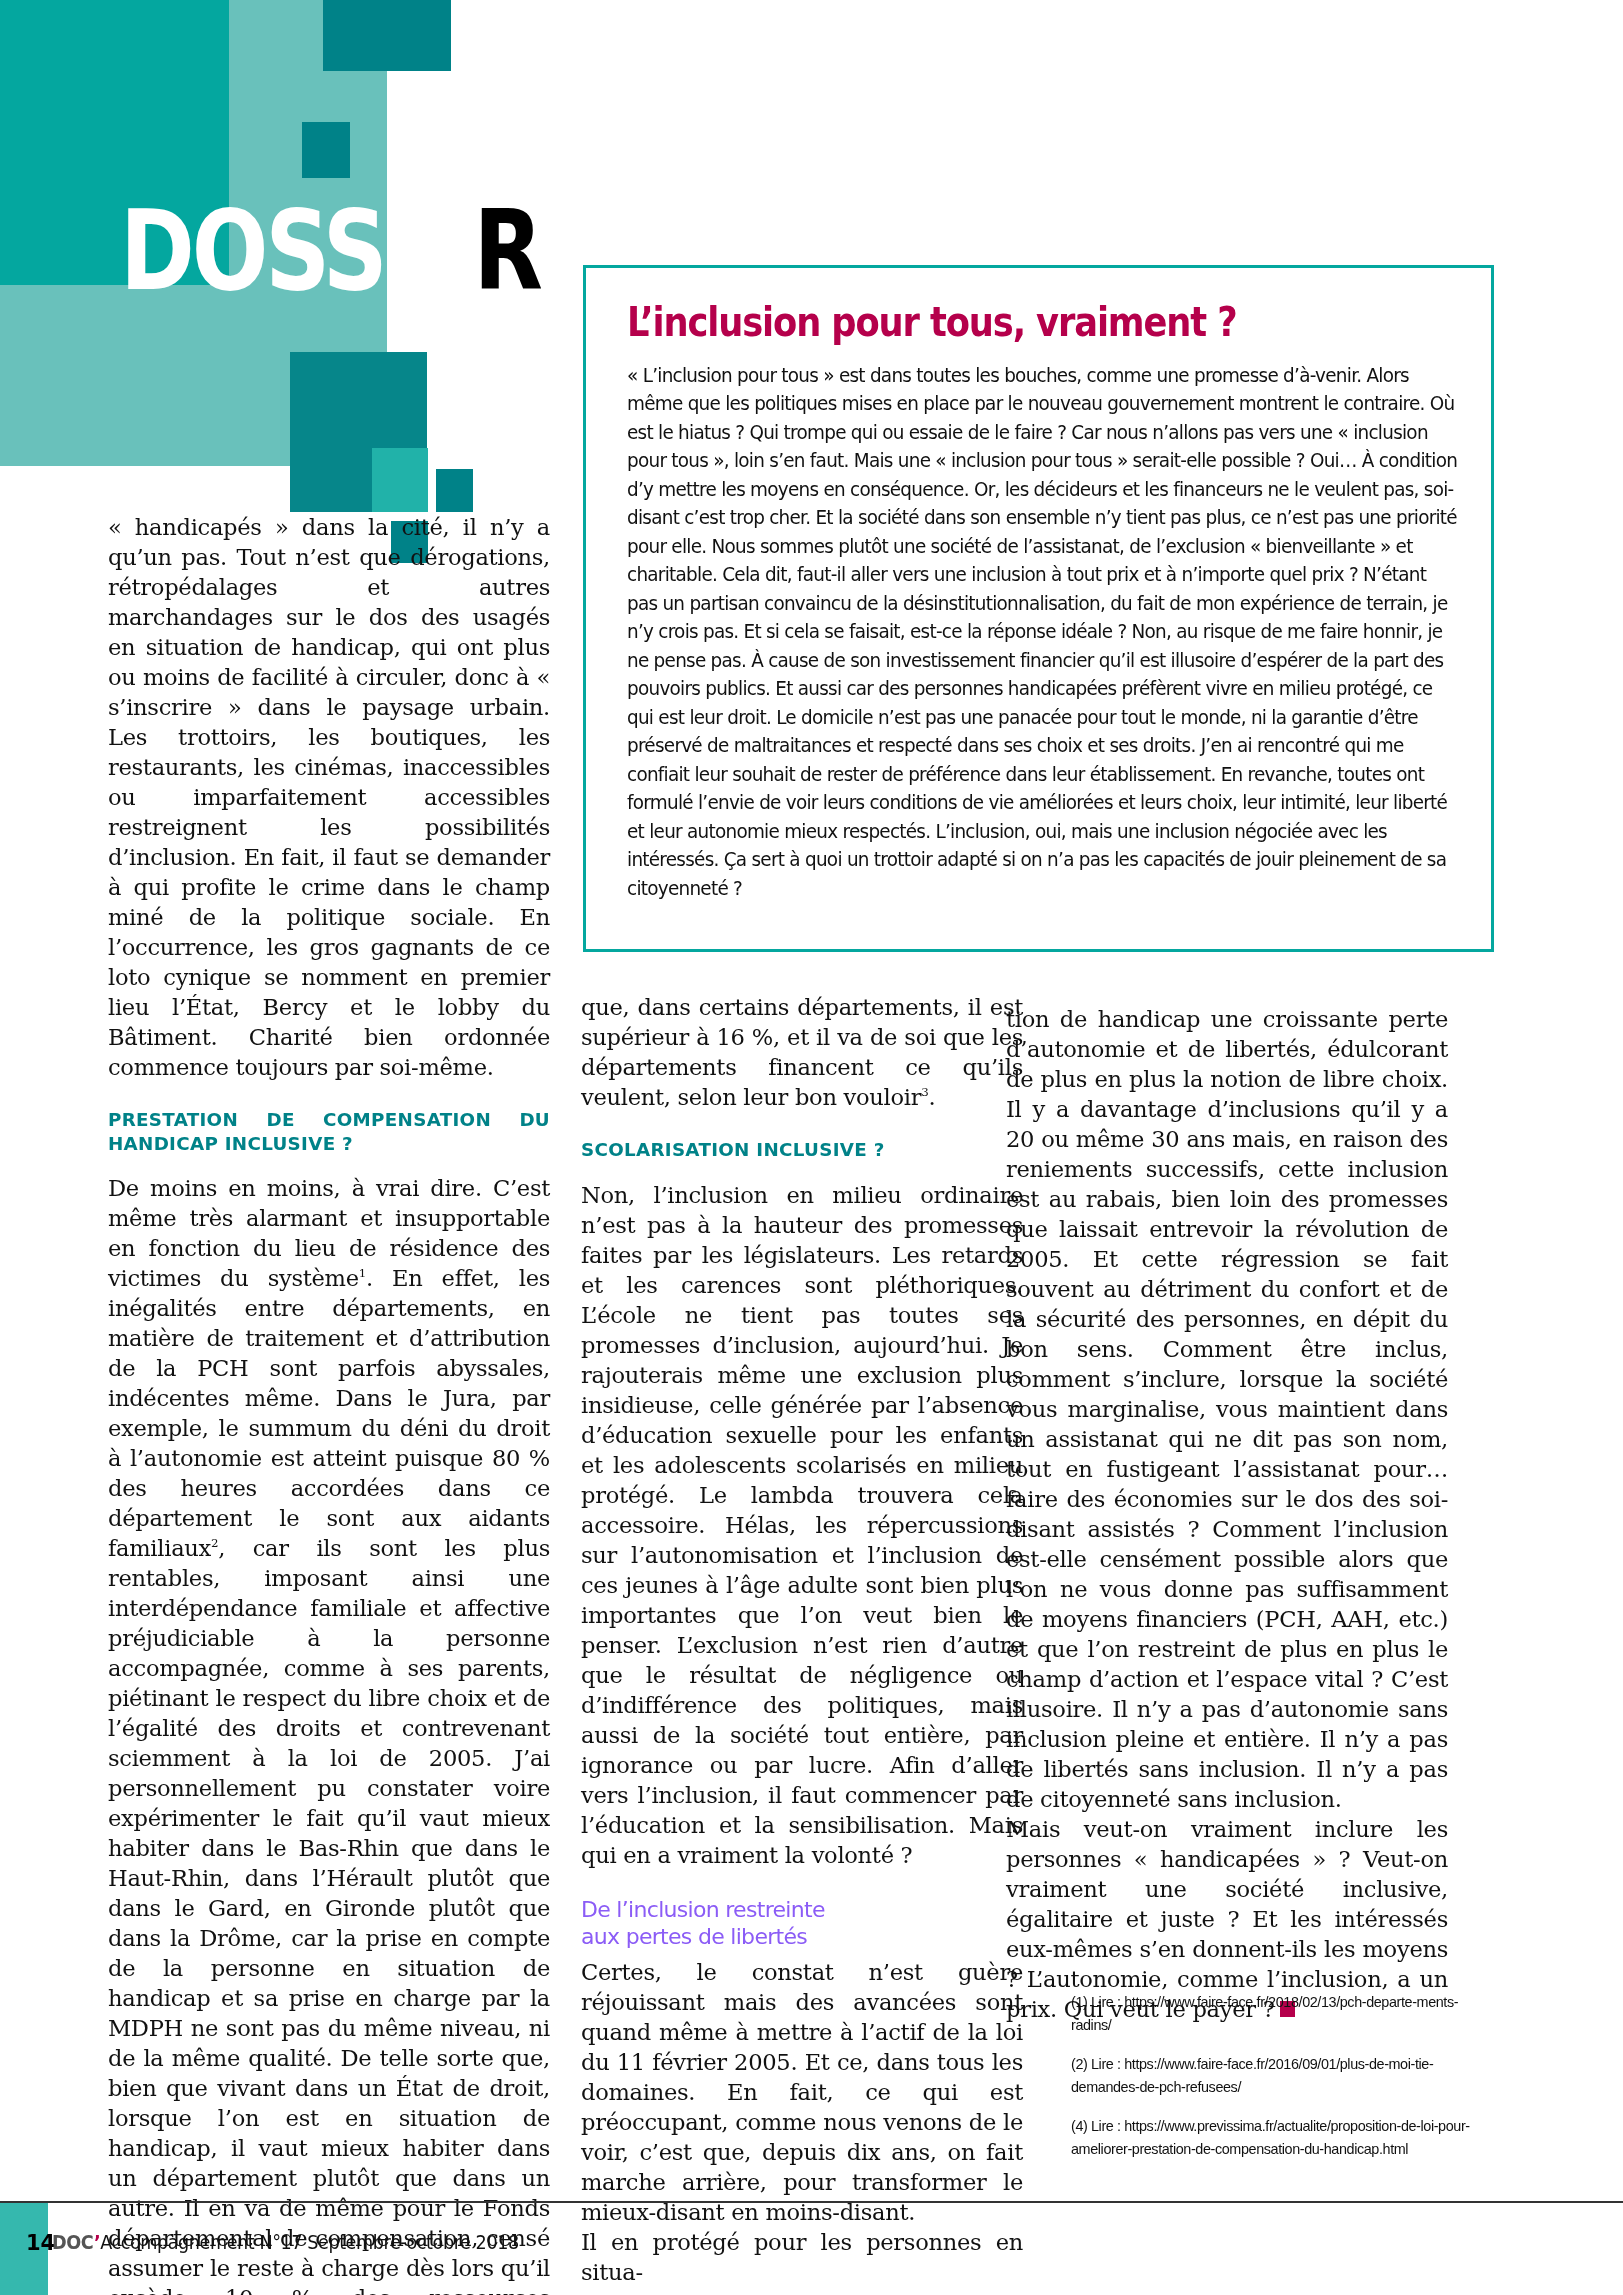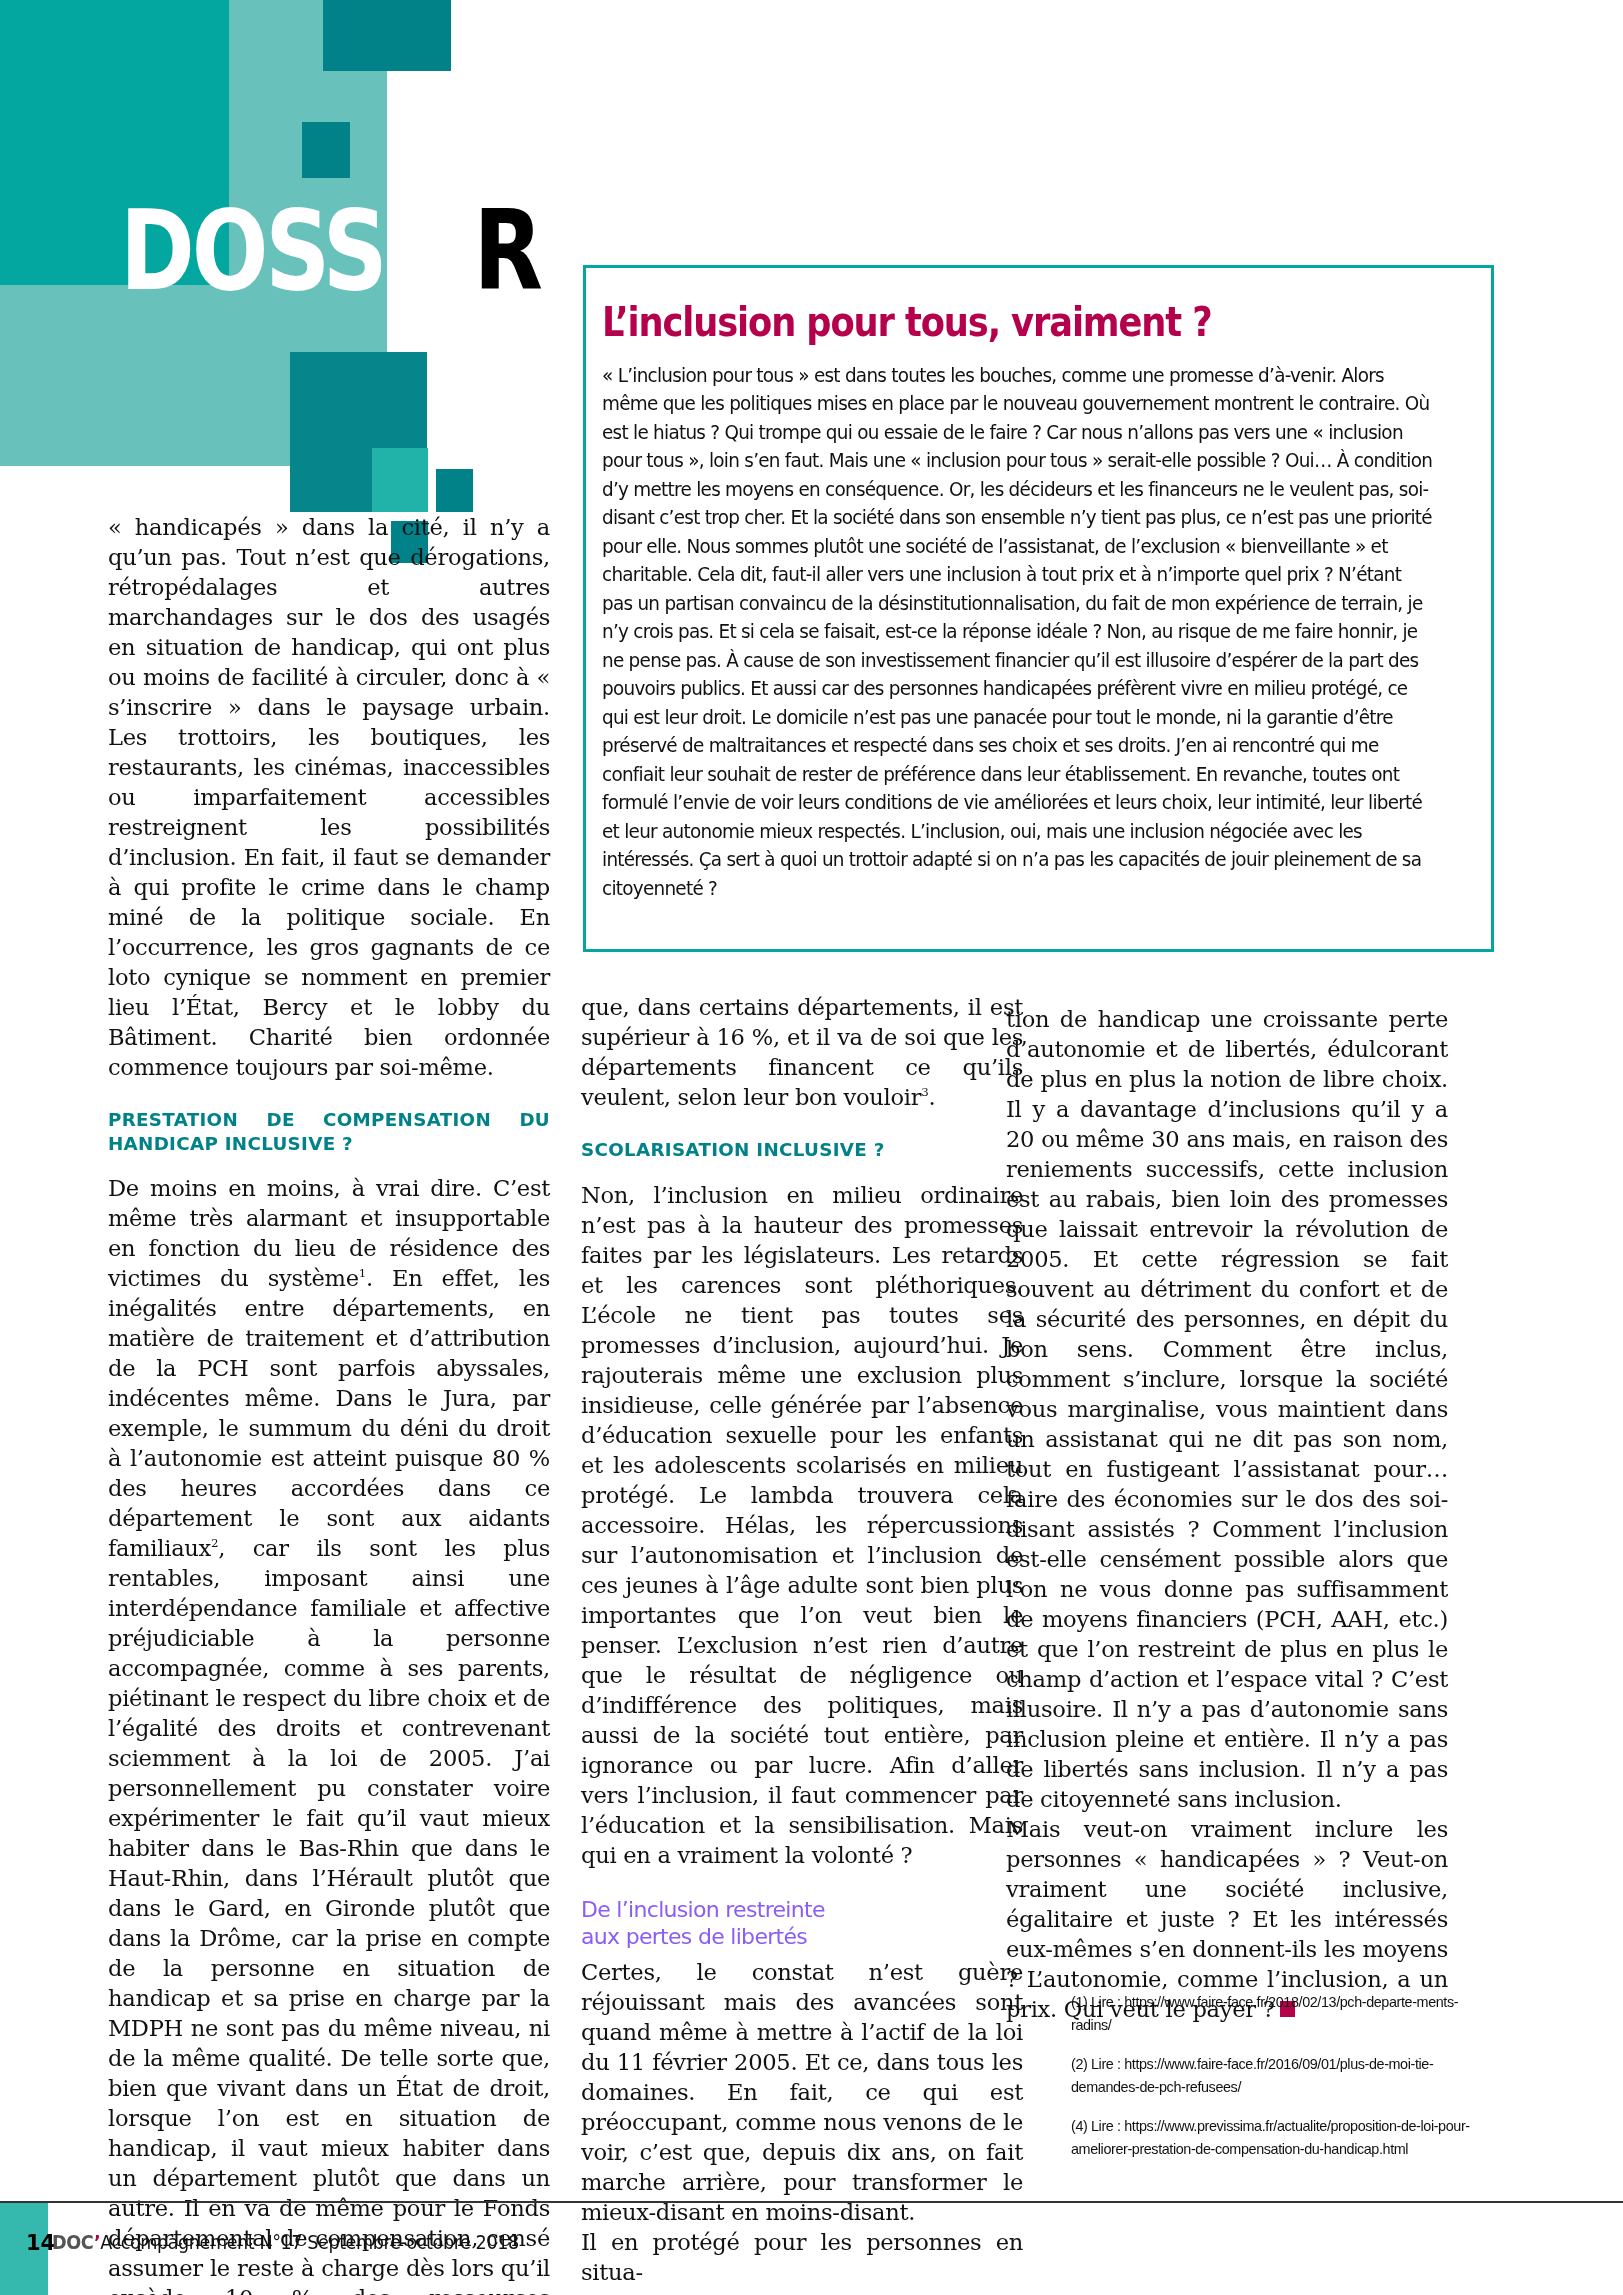--- a/index.html
+++ b/index.html
@@ -18,21 +18,21 @@
   .b-sm2   { left:436px;top:469px;width:37px;  height:43px;  background:#008288; }
   .b-sm3   { left:391px;top:521px;width:37px;  height:42px;  background:#008288; }
 
   .dossier { position:absolute; left:120px; top:196px; font-family:"DejaVu Sans", sans-serif;
              font-weight:bold; font-size:110px; letter-spacing:-3.9px; line-height:1; color:#fff;
              transform:scaleX(0.82); transform-origin:left top; }
   .dossier .last { color:#000; }
 
   
   .box { position:absolute; left:583px; top:265px; width:911px; height:687px;
-         border:3.3px solid #04a79f; padding:33px 36px 0 16px; }
+         border:3.3px solid #04a79f; padding:33px 36px 0 41px; }
   .box h2 { font-family:"DejaVu Sans", sans-serif; font-weight:bold; font-size:41px;
             color:#b5004b; letter-spacing:-1.3px; margin-top:-2.6px; margin-bottom:14.4px;
             transform:scaleX(0.86); transform-origin:left top; white-space:nowrap; }
   .box p { font-family:"DejaVu Sans", sans-serif; font-size:20px; line-height:28.5px;
            letter-spacing:-0.8px; color:#111; transform:scaleX(0.92); transform-origin:left top;
            width:903px; }
 
   
   .col { position:absolute; font-size:22.6px; line-height:30px; text-align:justify;
          letter-spacing:-0.3px; hyphens:manual; }

